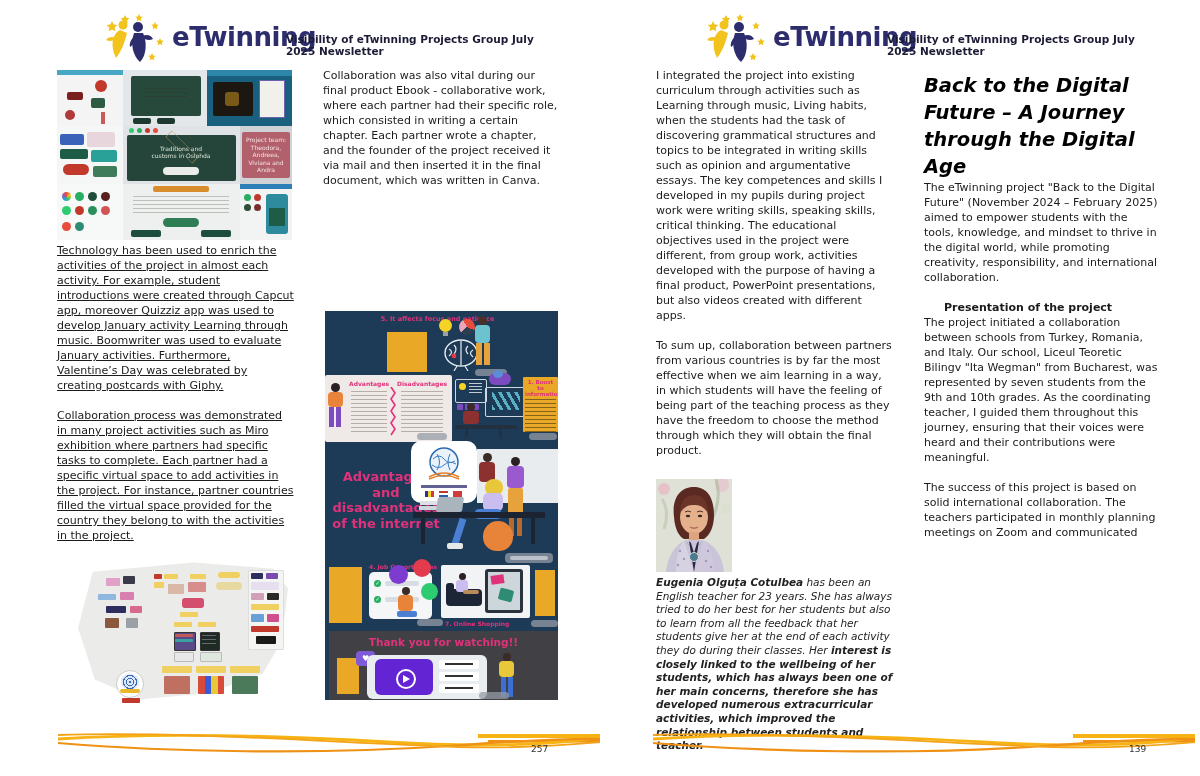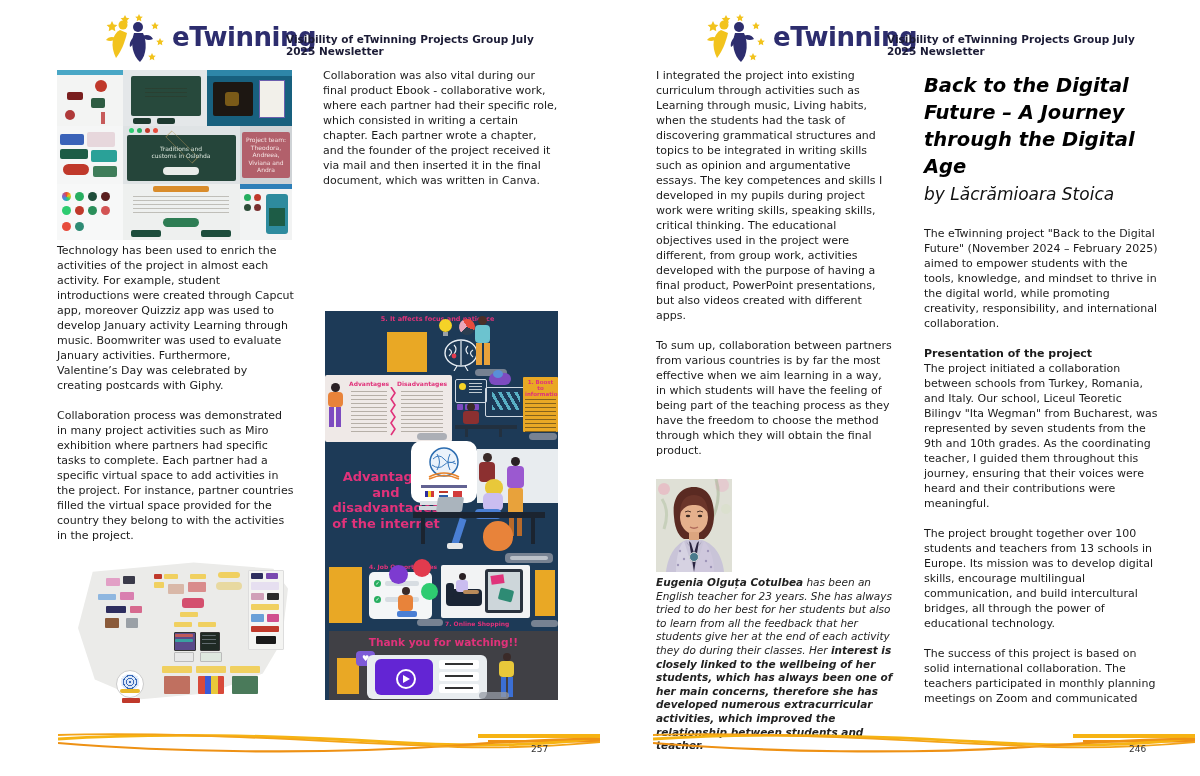--- a/index.html
+++ b/index.html
@@ -175,21 +175,21 @@
       <div class="cg" style="left:4px;top:10px;width:7px;height:7px;border-radius:50%;background:#27ae60;"></div>
       <div class="cg" style="left:14px;top:10px;width:7px;height:7px;border-radius:50%;background:#c0392b;"></div>
       <div class="cg" style="left:4px;top:20px;width:7px;height:7px;border-radius:50%;background:#2e4d3a;"></div>
       <div class="cg" style="left:14px;top:20px;width:7px;height:7px;border-radius:50%;background:#7a2f2f;"></div>
       <div class="cg" style="left:26px;top:10px;width:22px;height:40px;background:#2e8b9e;border-radius:3px;">
         <div class="cg" style="left:3px;top:14px;width:16px;height:18px;background:#1d5c46;"></div>
       </div>
     </div>
   </div>
 
-  <div class="col" style="left:57px;top:243px;width:237px;">
+  <div class="col" style="left:57px;top:243px;width:237px;text-decoration:underline;">
     <p>Technology has been used to enrich the activities of the project in almost each activity. For example, student introductions were created through Capcut app, moreover Quizziz app was used to develop January activity Learning through music. Boomwriter was used to evaluate January activities. Furthermore, Valentine’s Day was celebrated by creating postcards with Giphy.</p>
     <p>Collaboration process was demonstrated in many project activities such as Miro exhibition where partners had specific tasks to complete. Each partner had a specific virtual space to add activities in the project. For instance, partner countries filled the virtual space provided for the country they belong to with the activities in the project.</p>
   </div>
 
   <div class="miro">
     <div class="miro-bg"></div>
     <div class="mc" style="left:28px;top:20px;width:14px;height:8px;background:#e2a0c6;"></div>
     <div class="mc" style="left:45px;top:18px;width:12px;height:8px;background:#3a3a4a;"></div>
     <div class="mc" style="left:20px;top:36px;width:18px;height:6px;background:#8fb7e0;"></div>
     <div class="mc" style="left:42px;top:34px;width:14px;height:8px;background:#d97fb0;"></div>
@@ -441,39 +441,37 @@
       </g>
     </svg>
   </div>
 
   <div class="bio" style="left:656px;top:576px;width:240px;">
     <b>Eugenia Olguța Cotulbea</b><span> has been an English teacher for 23 years. She has always tried to do her best for her students but also to learn from all the feedback that her students give her at the end of each activity they do during their classes. Her </span><b>interest is closely linked to the wellbeing of her students, which has always been one of her main concerns, therefore she has developed numerous extracurricular activities, which improved the relationship between students and teacher.</b>
   </div>
 
   <div class="col" style="left:924px;top:72px;width:234px;">
     <h1 class="art-title">Back to the Digital Future – A Journey through the Digital Age</h1>
-    <div class="byline">by Lăcrămioara Stoica</div>
     <p>The eTwinning project "Back to the Digital Future" (November 2024 – February 2025) aimed to empower students with the tools, knowledge, and mindset to thrive in the digital world, while promoting creativity, responsibility, and international collaboration.</p>
-    <p class="subhead" style="margin-bottom:0;">Presentation of the project</p>
+    <p class="subhead" style="margin-bottom:0;margin-left:20px;">Presentation of the project</p>
     <p>The project initiated a collaboration between schools from Turkey, Romania, and Italy. Our school, Liceul Teoretic Bilingv "Ita Wegman" from Bucharest, was represented by seven students from the 9th and 10th grades. As the coordinating teacher, I guided them throughout this journey, ensuring that their voices were heard and their contributions were meaningful.</p>
-    <p>The project brought together over 100 students and teachers from 13 schools in Europe. Its mission was to develop digital skills, encourage multilingual communication, and build intercultural bridges, all through the power of educational technology.</p>
     <p>The success of this project is based on solid international collaboration. The teachers participated in monthly planning meetings on Zoom and communicated</p>
   </div>
 
   <svg class="abs" style="left:58px;top:730px;" width="542" height="28" viewBox="0 0 542 28">
     <rect x="420" y="4" width="122" height="4" fill="#f6b313"></rect>
     <rect x="430" y="10" width="112" height="2.6" fill="#ee9114"></rect>
     <path d="M0,9 C90,3 210,5 330,12 C430,18 505,14 542,7" stroke="#f6b313" stroke-width="2.8" fill="none"></path>
     <path d="M0,13 C110,22 260,25 390,16 C460,11 512,8 542,9" stroke="#ee9114" stroke-width="2.2" fill="none"></path>
     <path d="M0,5 C130,1 280,13 400,17 C470,19 520,14 542,12" stroke="#f3a318" stroke-width="1.8" fill="none"></path>
   </svg>
   <svg class="abs" style="left:653px;top:730px;" width="542" height="28" viewBox="0 0 542 28">
     <rect x="420" y="4" width="122" height="4" fill="#f6b313"></rect>
     <rect x="430" y="10" width="112" height="2.6" fill="#ee9114"></rect>
     <path d="M0,9 C90,3 210,5 330,12 C430,18 505,14 542,7" stroke="#f6b313" stroke-width="2.8" fill="none"></path>
     <path d="M0,13 C110,22 260,25 390,16 C460,11 512,8 542,9" stroke="#ee9114" stroke-width="2.2" fill="none"></path>
     <path d="M0,5 C130,1 280,13 400,17 C470,19 520,14 542,12" stroke="#f3a318" stroke-width="1.8" fill="none"></path>
   </svg>
 
   <div class="pageno" style="left:531px;top:744px;">257</div>
-  <div class="pageno" style="left:1129px;top:744px;">246</div>
+  <div class="pageno" style="left:1129px;top:744px;">139</div>
 
 </div>
 
 </body></html>

